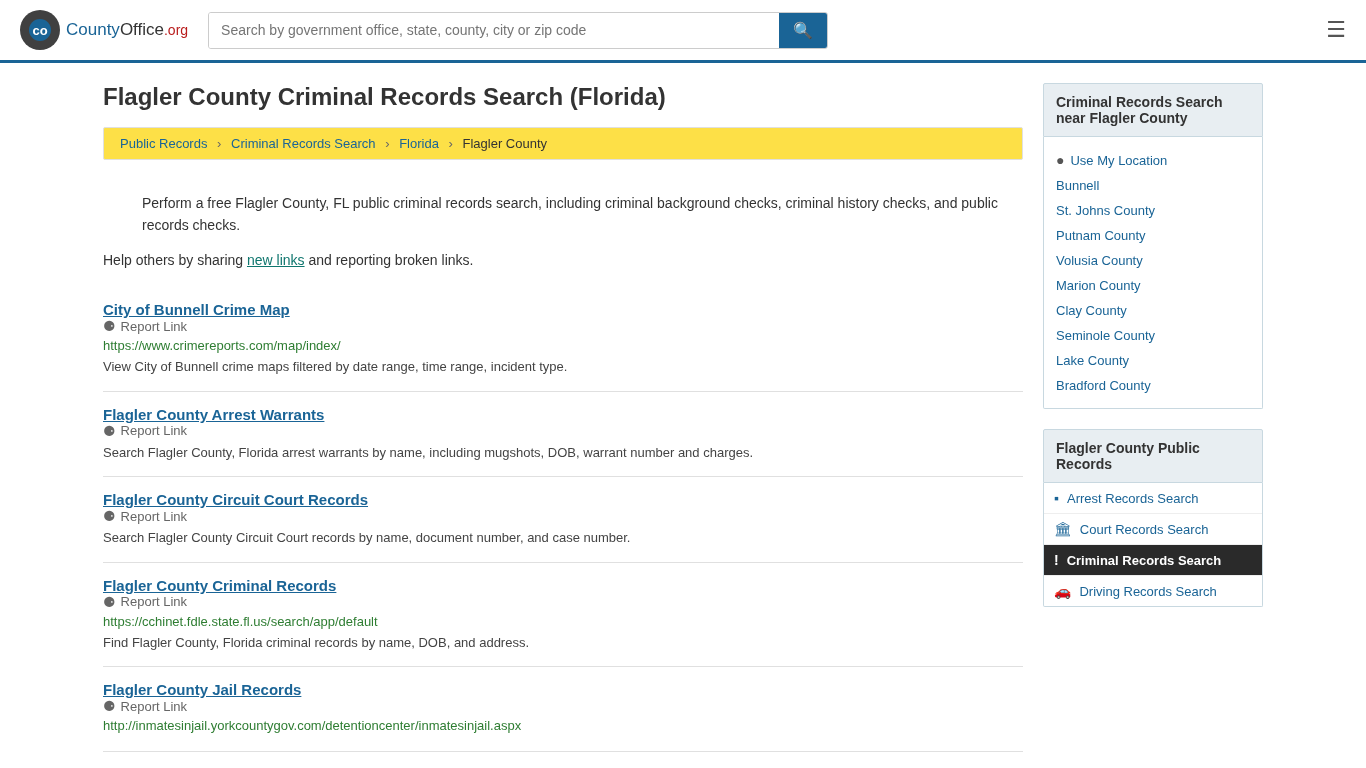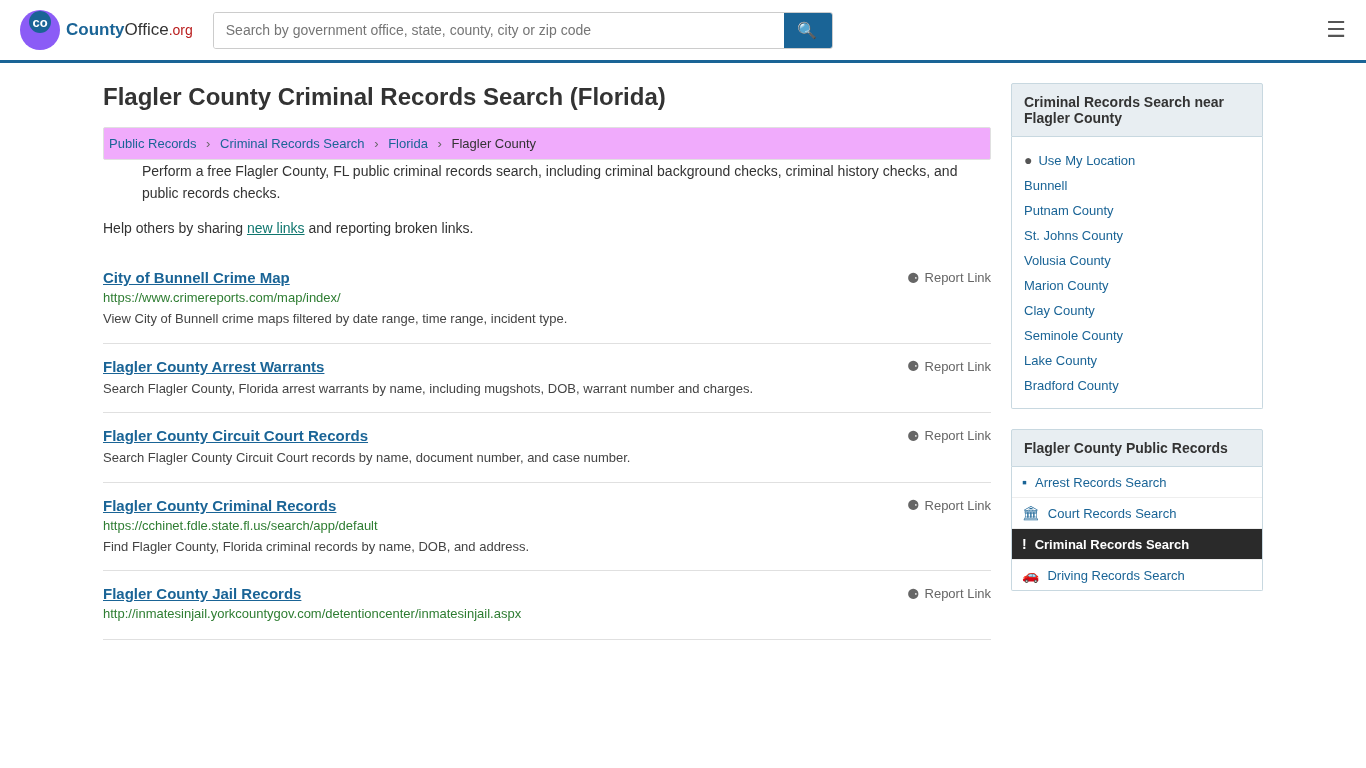--- a/index.html
+++ b/index.html
@@ -17,22 +17,23 @@
     .logo-area {
       display: flex;
       align-items: center;
       gap: 6px;
       text-decoration: none;
     }
     .logo-icon {
       width: 40px;
       height: 40px;
       border-radius: 50%;
-      background: #8b5cf6;
-      display: flex;
+      background: #404040;
+      display: flex;
+      align-items: center;
       justify-content: center;
       color: white;
       font-size: 18px;
     }
     .search-bar {
       flex: 1;
       max-width: 620px;
       display: flex;
       border: 1px solid #ccc;
       border-radius: 3px;
@@ -67,39 +68,39 @@
       max-width: 1200px;
       margin: 0 auto;
       padding: 20px;
       display: flex;
       gap: 20px;
     }
     .main-content {
       flex: 1;
     }
     .sidebar {
-      width: 252px;
+      width: 220px;
       flex-shrink: 0;
     }
 
     
     .page-title {
       font-size: 24px;
       font-weight: bold;
       color: #333;
       margin-bottom: 16px;
     }
 
     
     .breadcrumb {
-      background: #f0abfc;
+      background: #fde047;
       border: 1px solid #e0e0e0;
-      padding: 8px 5px;
-      font-size: 13px;
-      margin-bottom: 0;
+      padding: 8px 16px;
+      font-size: 13px;
+      margin-bottom: 32px;
       border-radius: 2px;
     }
     .breadcrumb a {
       color: #1a6496;
       text-decoration: none;
     }
     .breadcrumb .sep {
       margin: 0 6px;
       color: #666;
     }
@@ -114,20 +115,21 @@
 
     
     .result-item {
       border-bottom: 1px solid #e0e0e0;
       padding: 14px 0;
     }
     .result-header {
       display: flex;
       justify-content: space-between;
       margin-bottom: 4px;
+      flex-direction: column;
     }
     .result-title {
       font-size: 15px;
       font-weight: bold;
       color: #1a6496;
       text-decoration: underline;
       cursor: pointer;
     }
     .report-link {
       display: flex;
@@ -220,21 +222,21 @@
 
 <header class="header">
   <a class="logo-area" href="#">
     <div class="logo-icon">
       <svg width="24" height="24" viewBox="0 0 24 24" fill="none">
         <circle cx="12" cy="12" r="11" fill="#1a6496"></circle>
         <text x="12" y="17" text-anchor="middle" fill="white" font-size="13" font-weight="bold">co</text>
       </svg>
     </div>
     <div>
-      <span style="font-weight:bold;font-size:17px;color:#1a6496;">County</span><span style="font-size:17px;color:#333;">Office</span><span style="font-size:14px;color:#b91c1c;">.org</span>
+      <span style="font-weight:normal;font-size:17px;color:#1a6496;">County</span><span style="font-size:17px;color:#333;">Office</span><span style="font-size:14px;color:#b91c1c;">.org</span>
     </div>
   </a>
 
   <div class="search-bar">
     <input type="text" placeholder="Search by government office, state, county, city or zip code" style="">
     <button>
       <span>🔍</span>
     </button>
   </div>
 
@@ -325,22 +327,22 @@
 
     <div class="sidebar-section">
       <div class="sidebar-heading">Criminal Records Search near Flagler County</div>
       <div class="sidebar-body">
         <a class="sidebar-link" href="#">
           <span class="location-pin">●</span>
           <span>Use My Location</span>
         </a>
         <div id="nearby-links">
             <a class="sidebar-link" href="#">Bunnell</a>
+            <a class="sidebar-link" href="#">St. Johns County</a>
             <a class="sidebar-link" href="#">Putnam County</a>
-            <a class="sidebar-link" href="#">St. Johns County</a>
             <a class="sidebar-link" href="#">Volusia County</a>
             <a class="sidebar-link" href="#">Marion County</a>
             <a class="sidebar-link" href="#">Clay County</a>
             <a class="sidebar-link" href="#">Seminole County</a>
             <a class="sidebar-link" href="#">Lake County</a>
             <a class="sidebar-link" href="#">Bradford County</a>
           </div>
       </div>
     </div>
 

